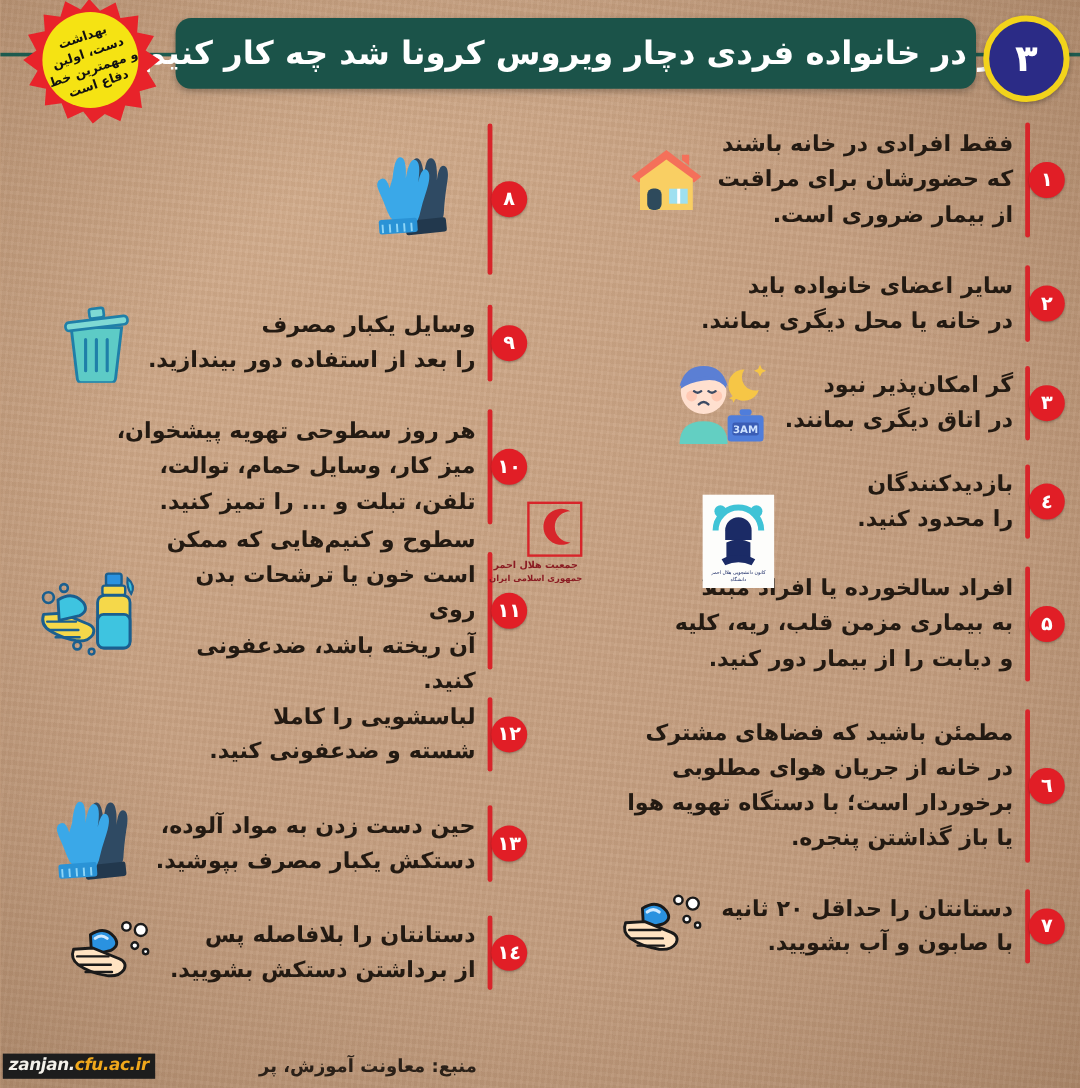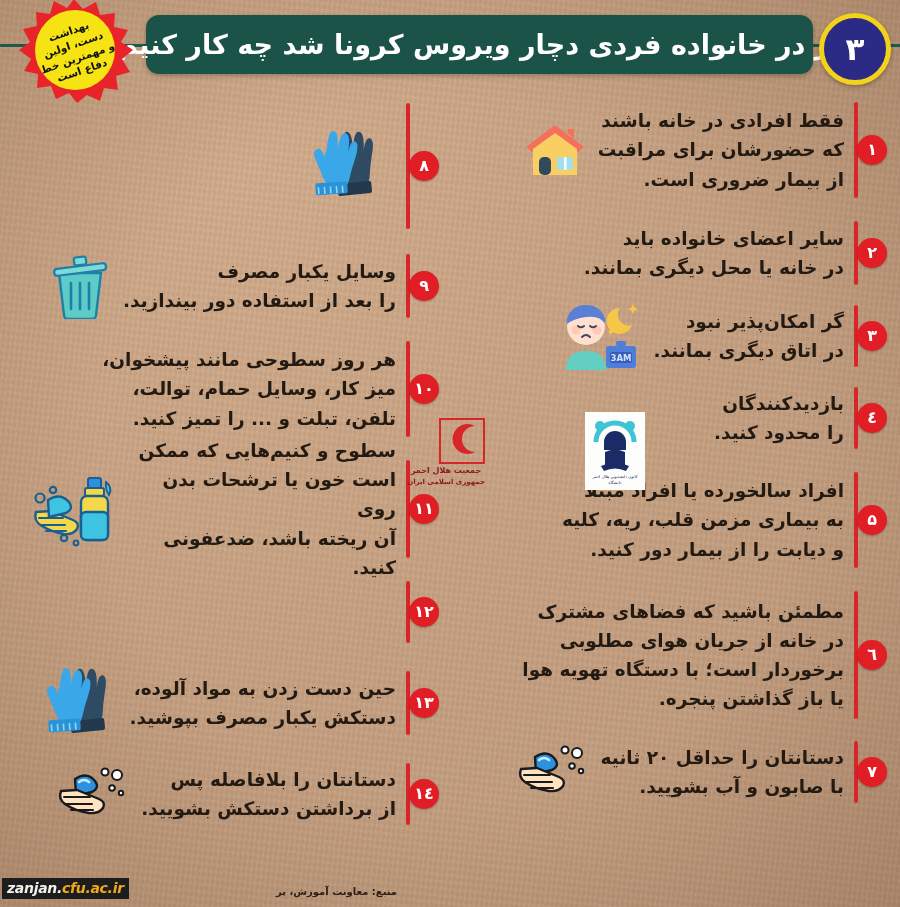--- a/index.html
+++ b/index.html
@@ -91,21 +91,21 @@
     flex:0 0 auto;display:flex;align-items:center;justify-content:center;
     margin-left:2px;margin-right:8px;
   }
 
   
   .footer{
     position:absolute;bottom:6px;right:0;left:0;height:26px;z-index:6;
   }
   .src{
     position:absolute;right:503px;bottom:4px;
-    font-size:10px;color:#2a2018;font-weight:600;white-space:nowrap;
+    font-size:15px;color:#2a2018;font-weight:600;white-space:nowrap;
   }
   .wm{
     position:absolute;left:2px;bottom:2px;
     background:#1d1d1d;padding:2px 5px 3px 5px;
     font-family:"DejaVu Sans","Liberation Sans",sans-serif;
     font-size:14px;font-weight:bold;font-style:italic;letter-spacing:-.3px;
     direction:ltr;
   }
   .wm .a{color:#f4f1ea;font-style:italic;}
   .wm .b{color:#f0a81c;}
@@ -275,21 +275,21 @@
         <path d="M26 30 v26 M35 30 v26 M44 30 v26" stroke="#1f7fa8" stroke-width="2.6" stroke-linecap="round"></path>
         <rect x="9" y="13" width="52" height="7" rx="3" fill="#7fd9d4" stroke="#1f7fa8" stroke-width="2.2" transform="rotate(-7 35 16)"></rect>
         <rect x="29" y="4" width="12" height="8" rx="2" fill="#7fd9d4" stroke="#1f7fa8" stroke-width="2.2" transform="rotate(-7 35 8)"></rect>
       </svg>
     </div>
   </div>
 
   <div class="item" style="height:118px;">
     <div class="bar" style="height:96px;"></div>
     <div class="num">۱۰</div>
-    <div class="txt">هر روز سطوحی مانند پیشخوان،
+    <div class="txt">هر روز سطوحی تهویه پیشخوان،
 میز کار، وسایل حمام، توالت،
 تلفن، تبلت و ... را تمیز کنید.</div>
   </div>
 
   <div class="item" style="height:122px;">
     <div class="bar" style="height:98px;"></div>
     <div class="num">۱۱</div>
     <div class="txt">سطوح و کنیم‌هایی که ممکن
 است خون یا ترشحات بدن روی
 آن ریخته باشد، ضدعفونی کنید.</div>
@@ -307,20 +307,22 @@
         <circle cx="25" cy="22" r="3.2" fill="none" stroke="#1a5f8f" stroke-width="2.2"></circle>
         <circle cx="36" cy="70" r="3.2" fill="none" stroke="#1a5f8f" stroke-width="2.2"></circle>
         <circle cx="48" cy="75" r="2.4" fill="none" stroke="#1a5f8f" stroke-width="2"></circle>
       </svg>
     </div>
   </div>
 
   <div class="item" style="height:84px;">
     <div class="bar" style="height:62px;"></div>
     <div class="num">۱۲</div>
+    <div class="txt">لباسشویی را کاملا
+شسته و ضدعفونی کنید.</div>
   </div>
 
   <div class="item" style="height:98px;">
     <div class="bar" style="height:64px;"></div>
     <div class="num">۱۳</div>
     <div class="txt">حین دست زدن به مواد آلوده،
 دستکش یکبار مصرف بپوشید.</div>
     <div class="ico">
       <svg width="82" height="76" viewBox="0 0 82 76">
         <g transform="rotate(-14 40 38)">

